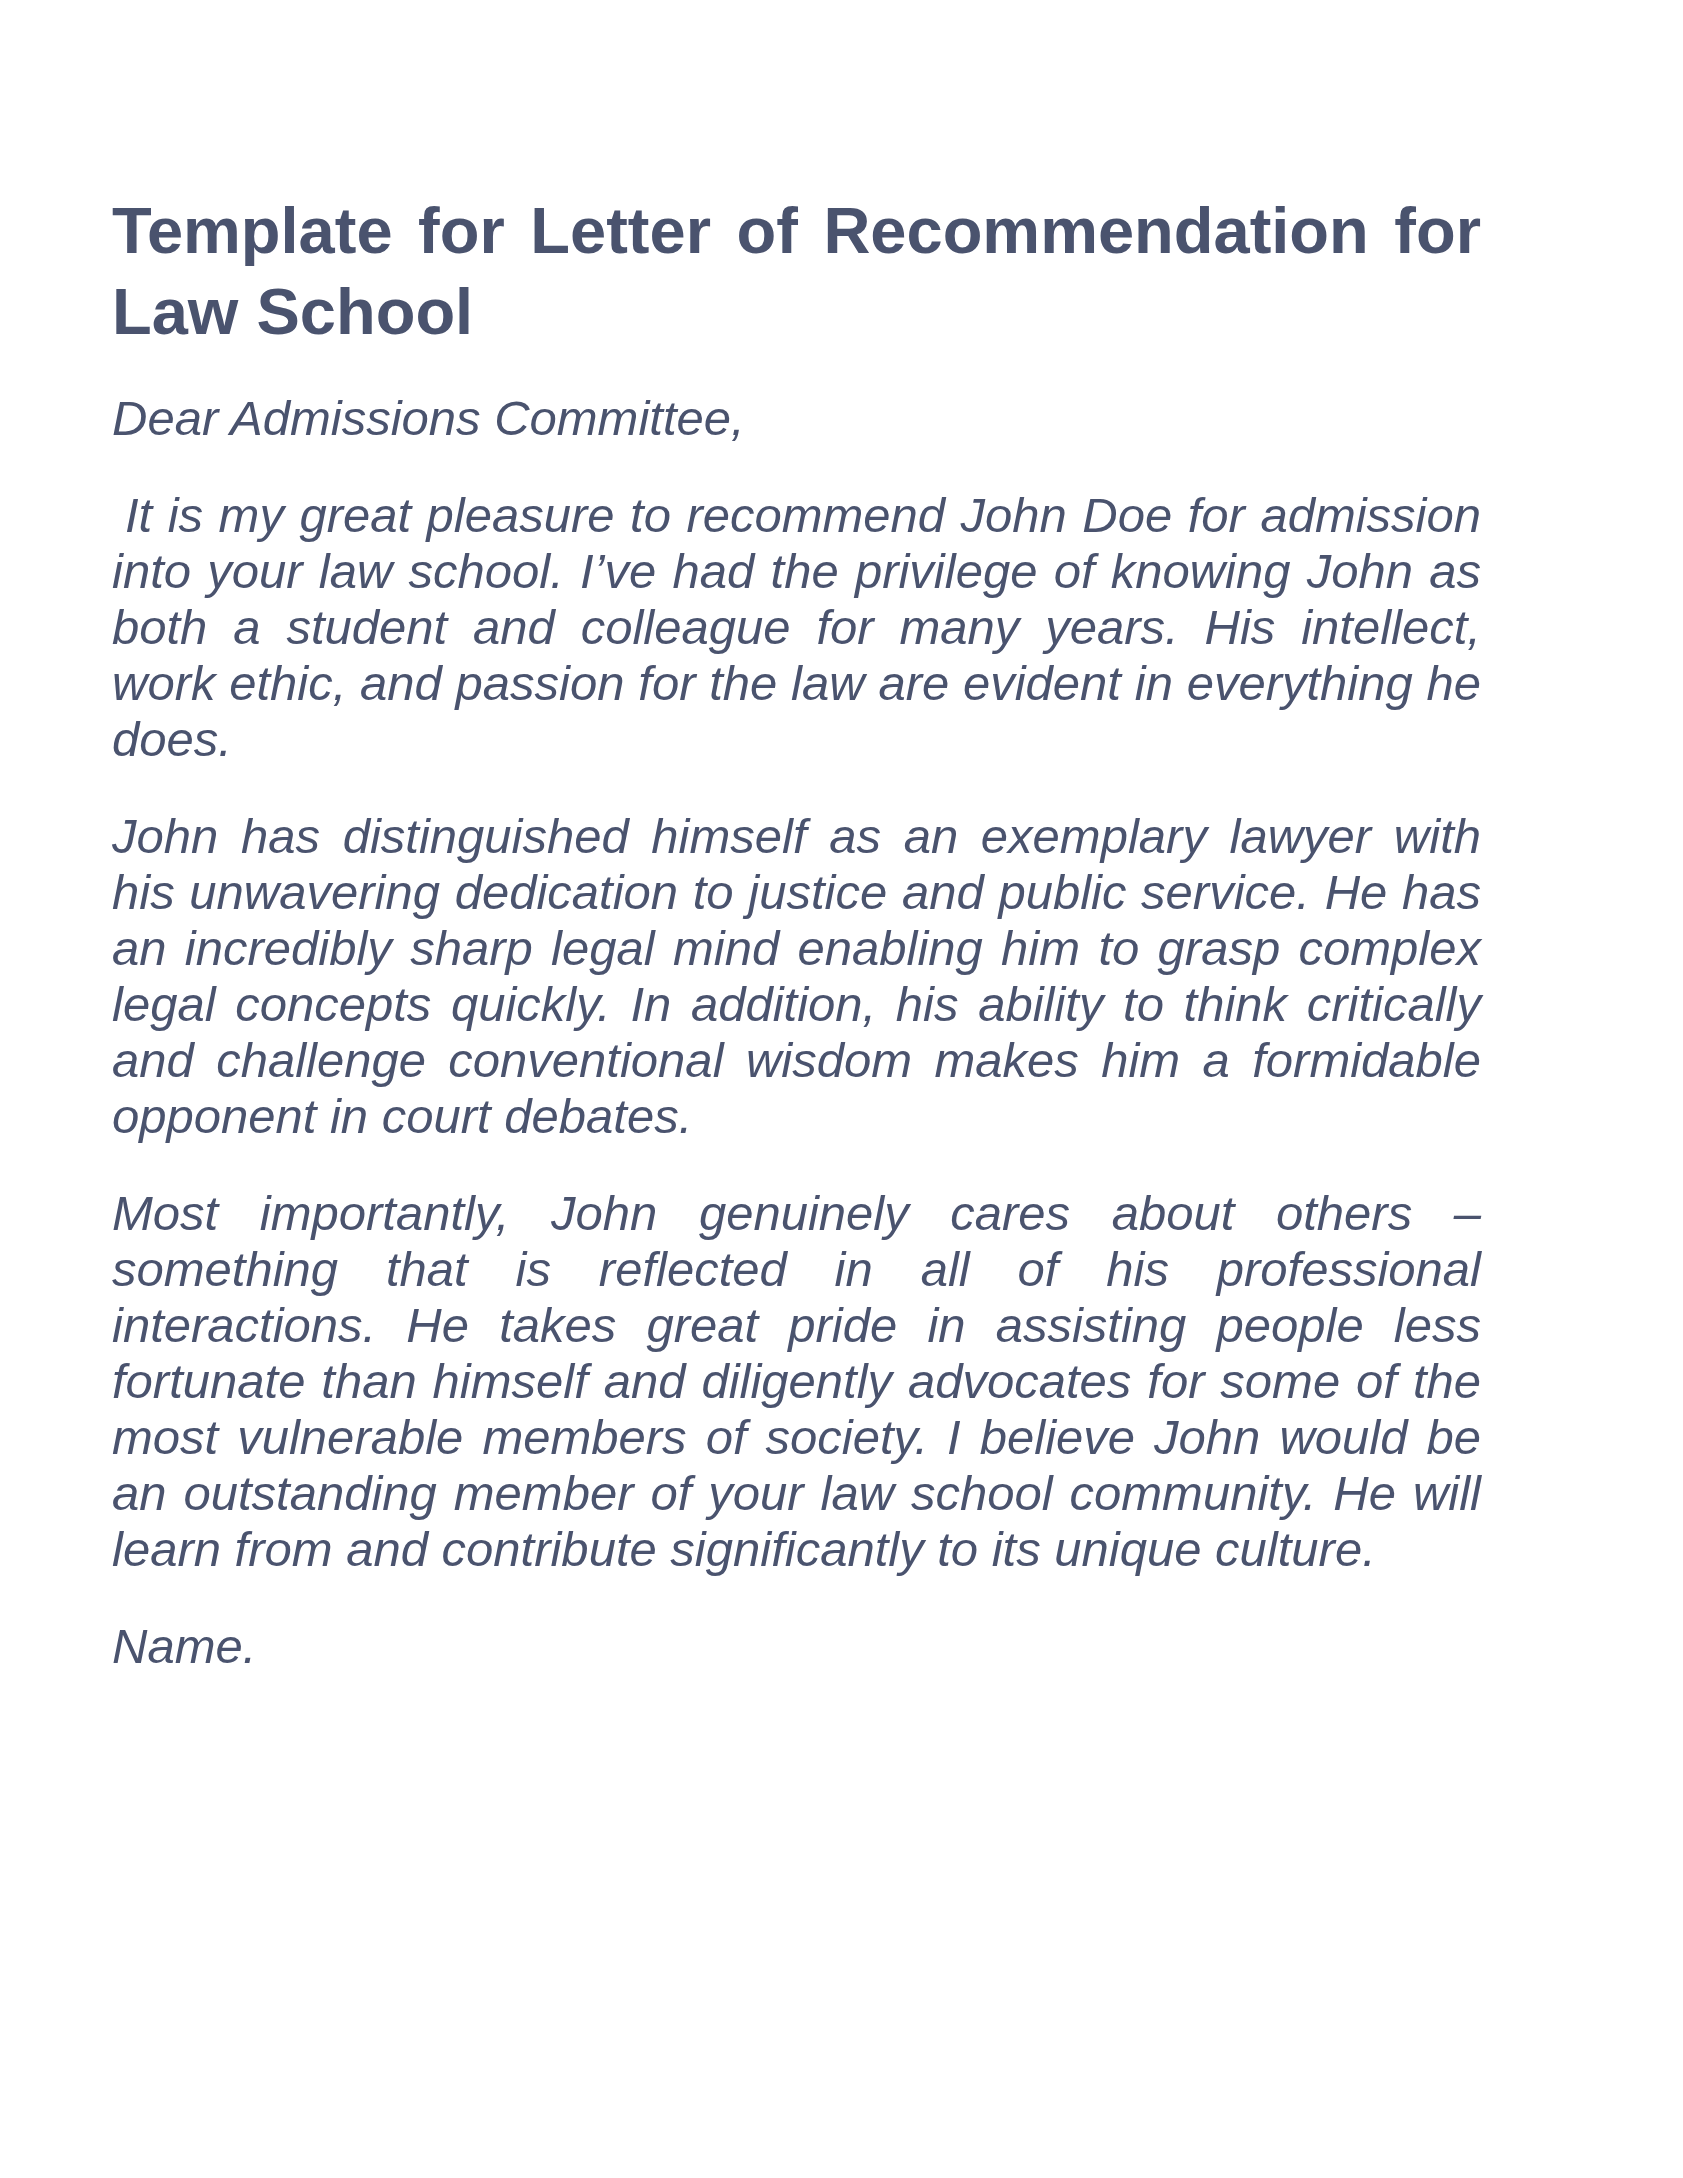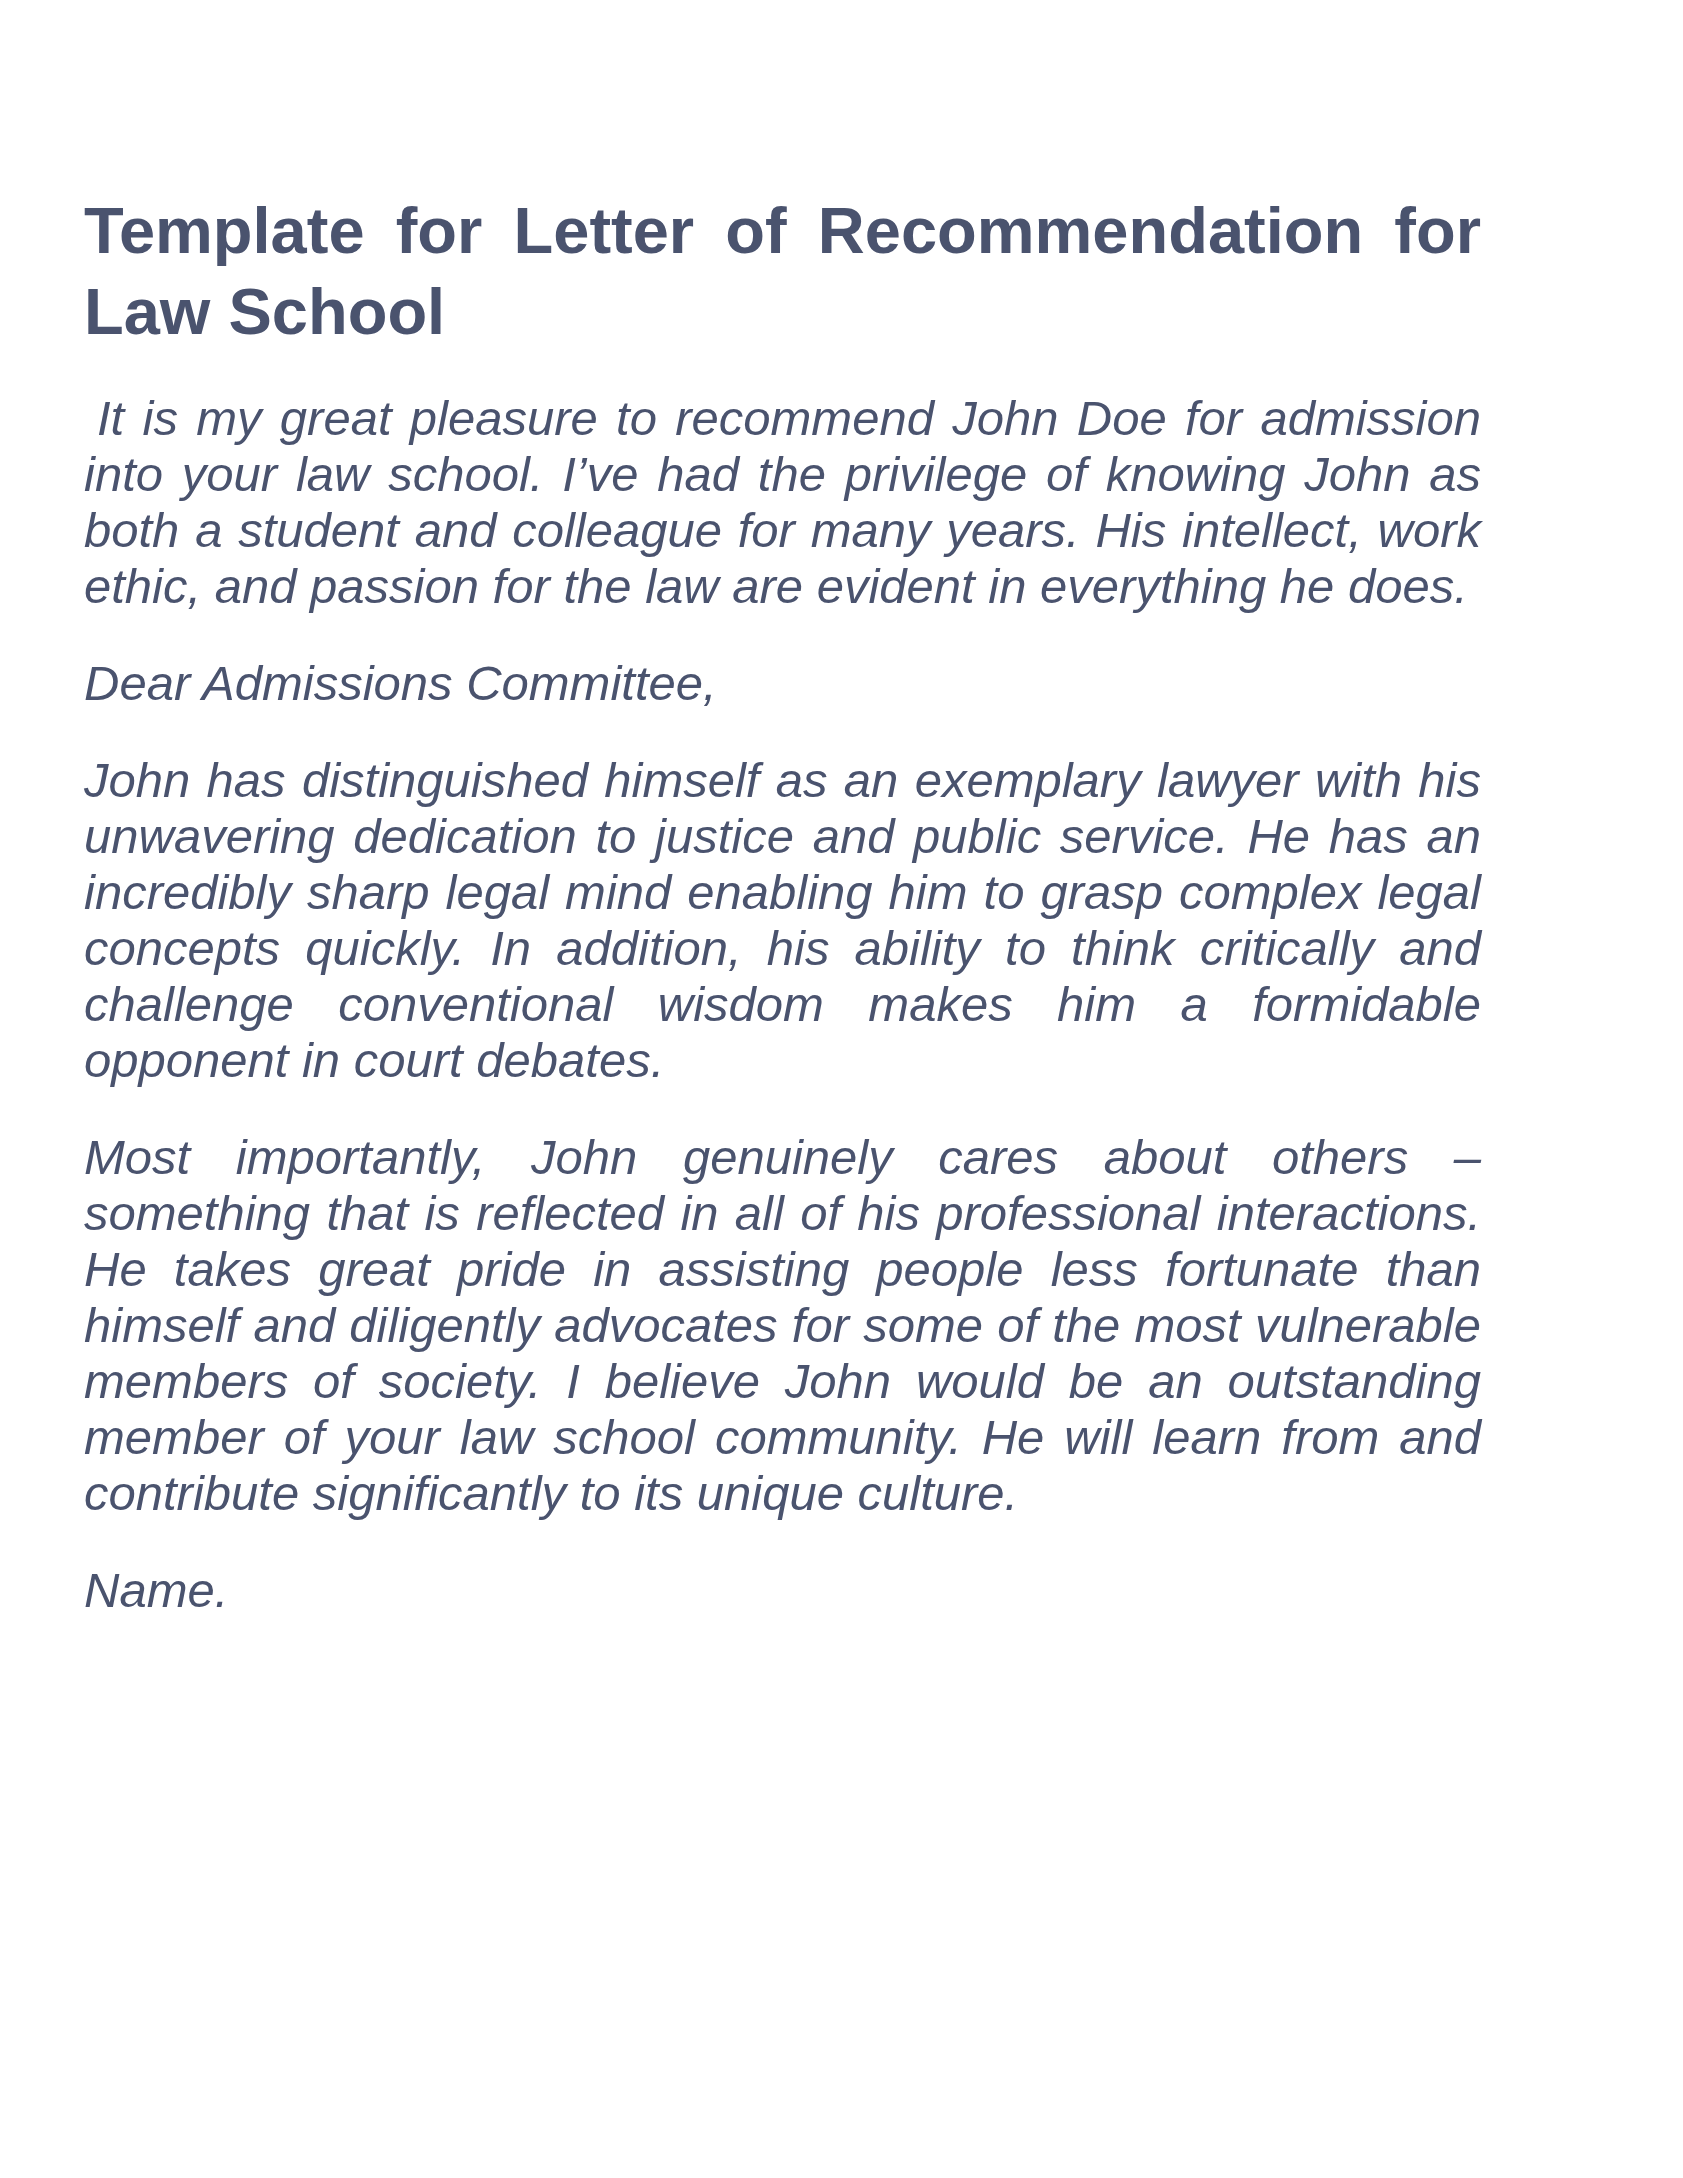--- a/index.html
+++ b/index.html
@@ -10,21 +10,21 @@
   html, body {
     width: 1683px;
     height: 2178px;
     background: var(--page-bg);
     overflow: hidden;
   }
   .page {
     width: 1683px;
     height: 2178px;
     background: var(--page-bg);
-    padding: 190px 202px 0 84px;
+    padding: 190px 202px 0 112px;
   }
   .doc-title {
     font-family: "Liberation Sans", sans-serif;
     font-weight: 700;
     font-style: normal;
     font-size: 65px;
     line-height: 81px;
     color: var(--ink);
     text-align: justify;
     margin: 0 0 38px 0;
@@ -42,23 +42,23 @@
   .lead-space {
     text-indent: 13px;
   }
 </style>
 </head>
 <body>
 
 <div class="page">
   <h1 class="doc-title">Template for Letter of Recommendation for Law School</h1>
 
+  <p class="doc-para">Dear Admissions Committee,</p>
+
   <p class="doc-para lead-space"> It is my great pleasure to recommend John Doe for admission into your law school. I’ve had the privilege of knowing John as both a student and colleague for many years. His intellect, work ethic, and passion for the law are evident in everything he does.</p>
-
-  <p class="doc-para">Dear Admissions Committee,</p>
 
   <p class="doc-para">John has distinguished himself as an exemplary lawyer with his unwavering dedication to justice and public service. He has an incredibly sharp legal mind enabling him to grasp complex legal concepts quickly. In addition, his ability to think critically and challenge conventional wisdom makes him a formidable opponent in court debates.</p>
 
   <p class="doc-para">Most importantly, John genuinely cares about others – something that is reflected in all of his professional interactions. He takes great pride in assisting people less fortunate than himself and diligently advocates for some of the most vulnerable members of society. I believe John would be an outstanding member of your law school community. He will learn from and contribute significantly to its unique culture.</p>
 
 
   <p class="doc-para">Name.</p>
 </div>
 
 

